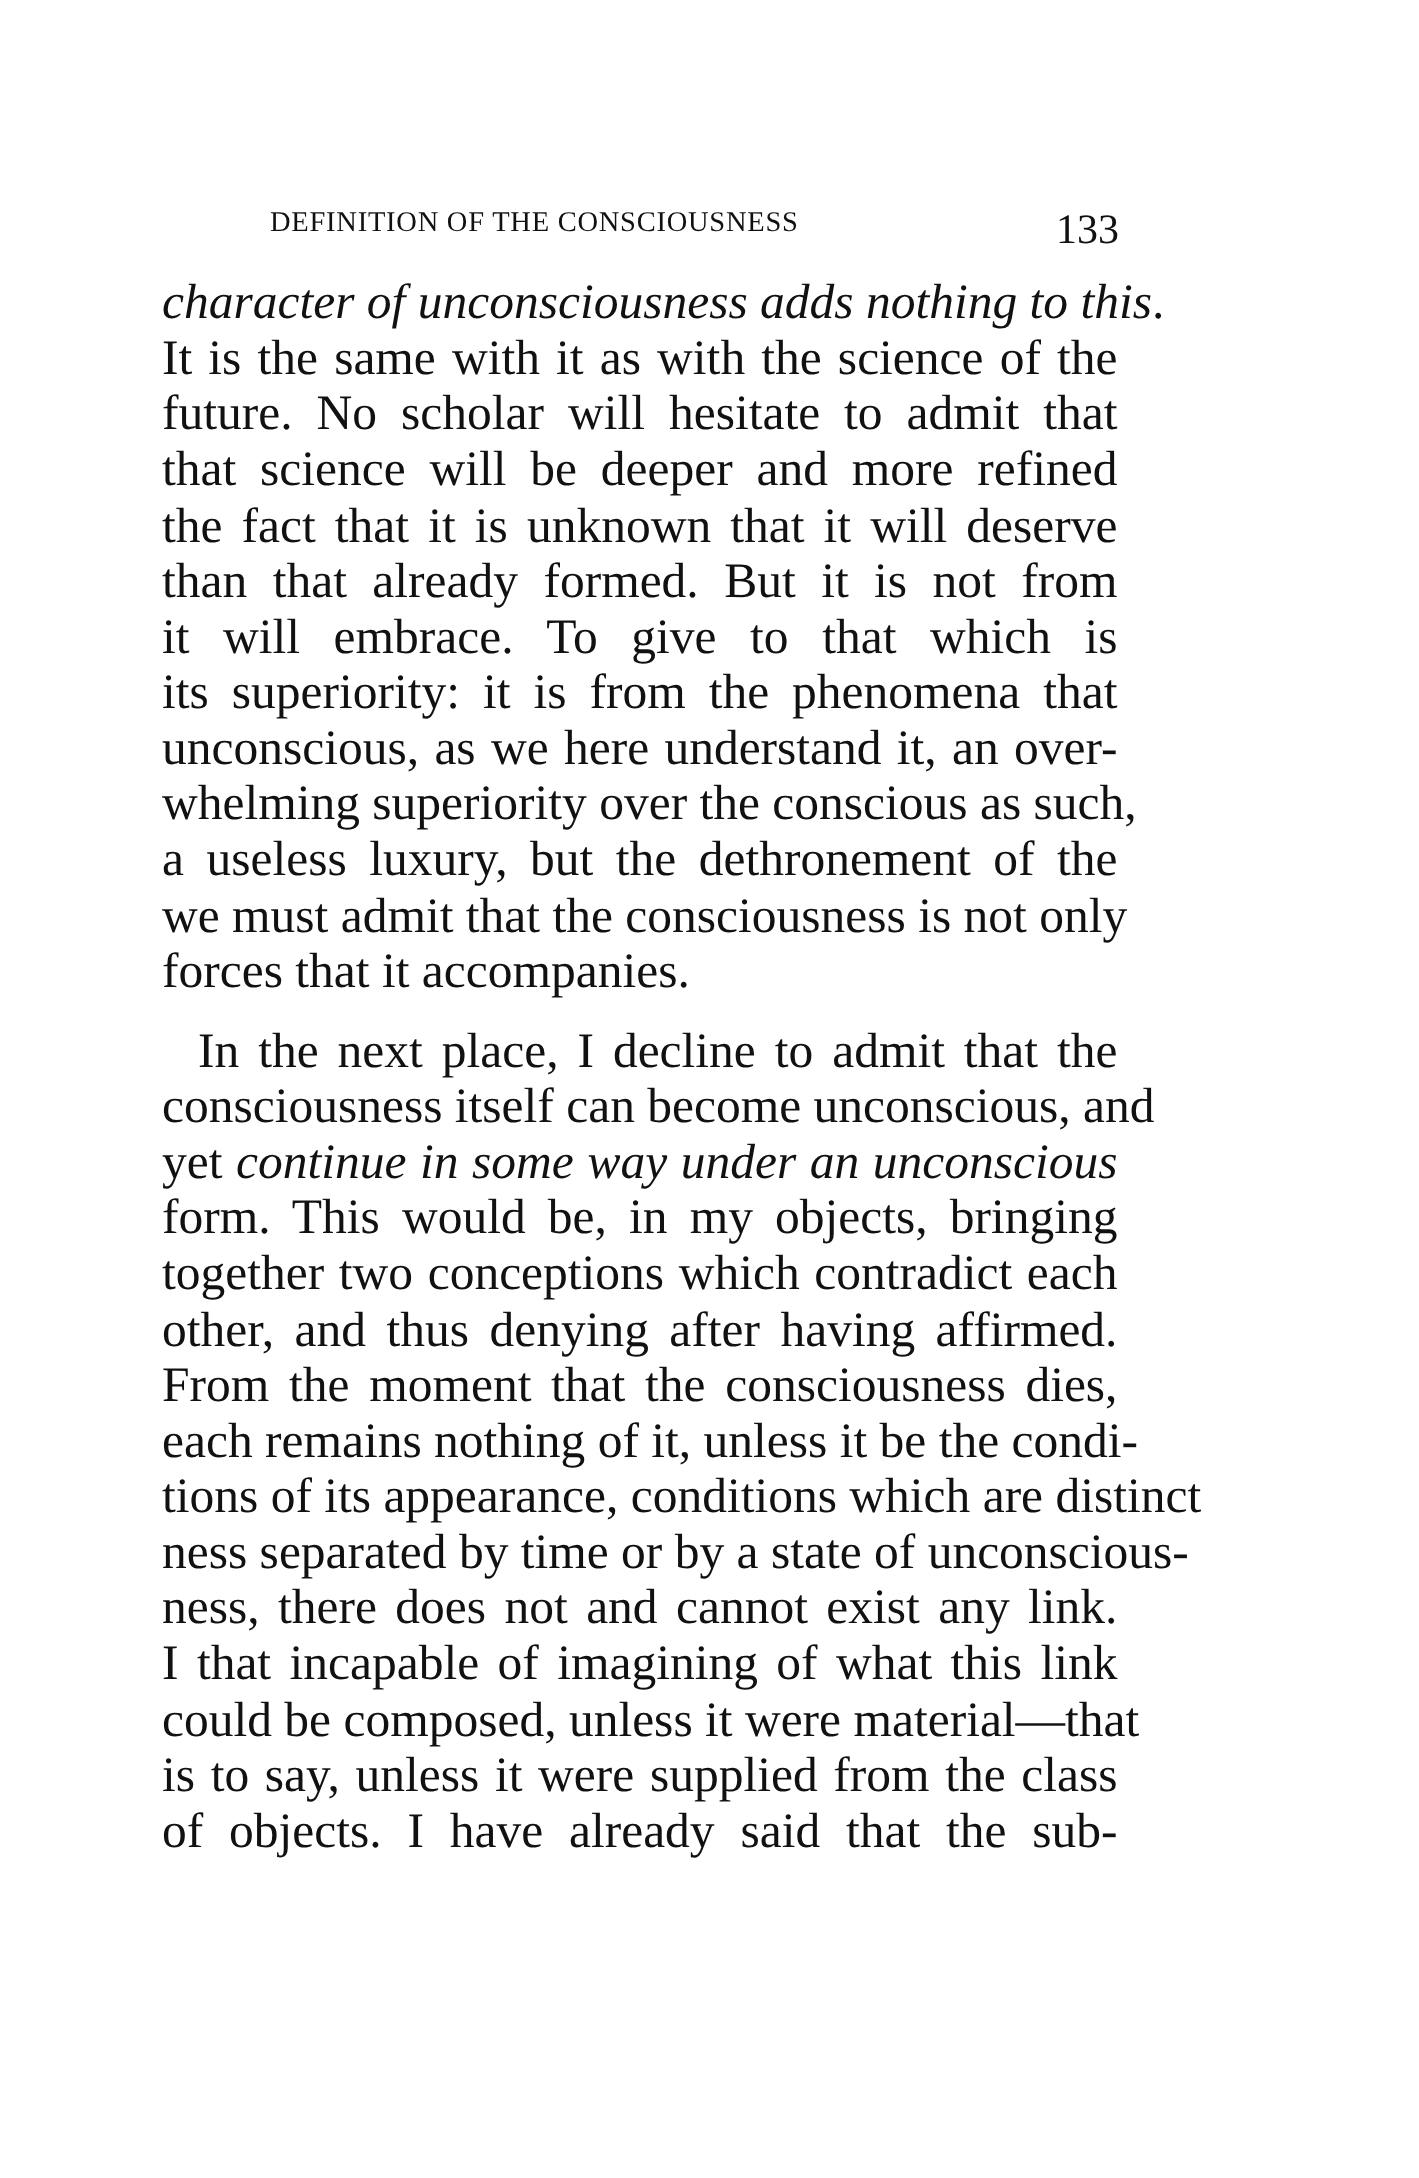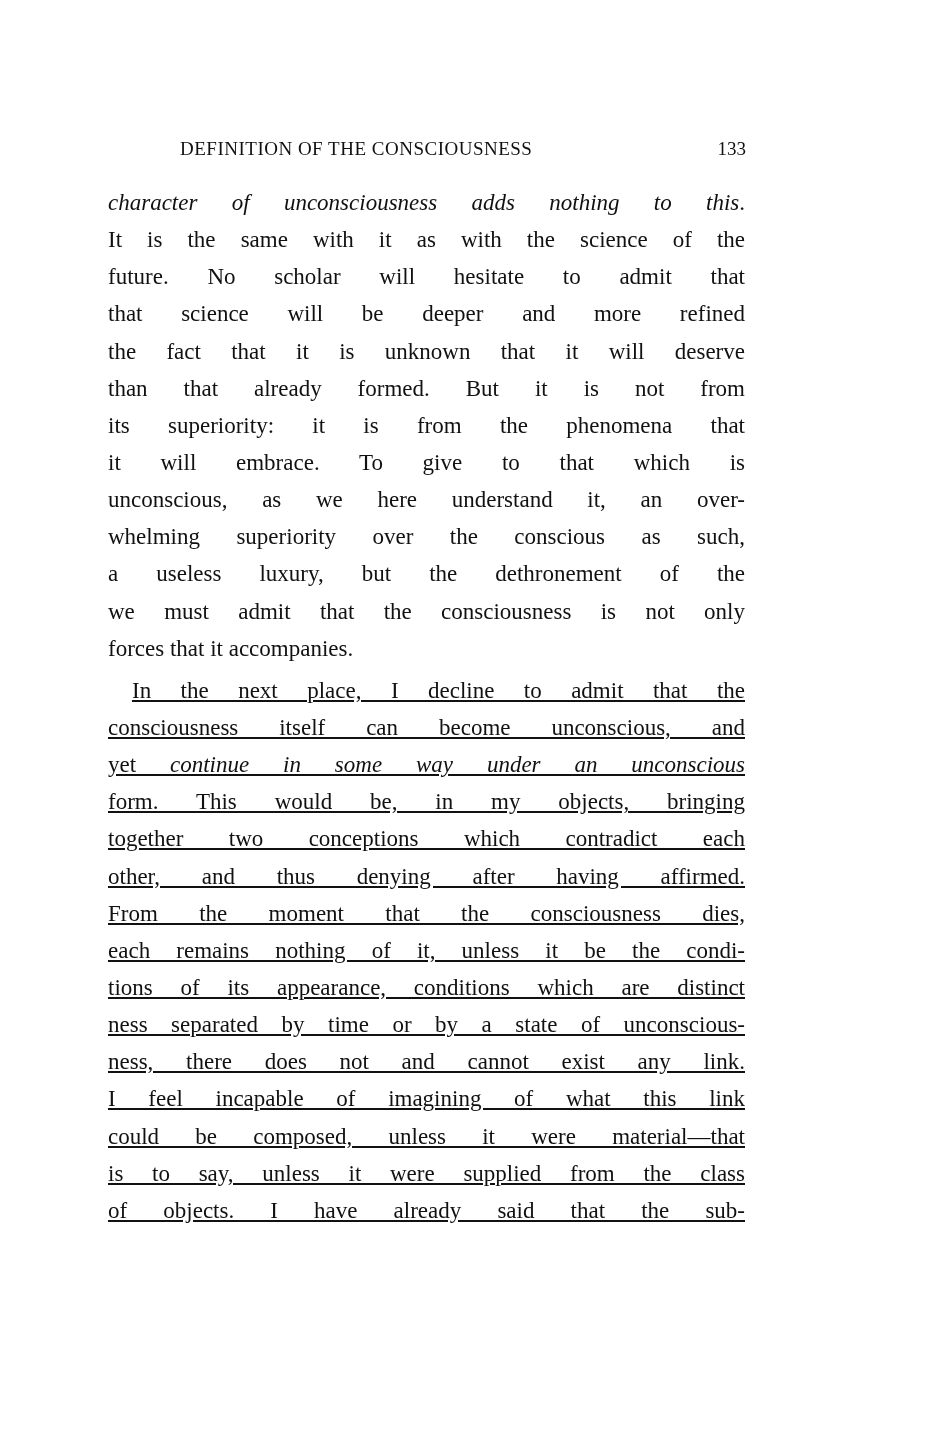--- a/index.html
+++ b/index.html
@@ -1,64 +1,64 @@
 <!DOCTYPE html>
 <html><head>
   <meta charset="utf-8">
   <style>
     html, body { margin: 0; padding: 0; background: #ffffff; }
     body { width: 946px; height: 1452px; position: relative; overflow: hidden;
       font-family: "DejaVu Serif", "Liberation Serif", serif; color: #111; }
     .header { position: absolute; top: 138px; left: 180px; width: 566px; height: 28px; text-align: center; }
     .running-title { position: absolute; left: 0; top: 0; font-size: 19px; letter-spacing: 0.5px;
       font-family: "Liberation Serif", serif; text-transform: uppercase; }
-    .page-number { position: absolute; right: 0; top: 0; font-size: 19px; font-family: "Liberation Serif", serif; }
+    .page-number { position: absolute; right: 0; top: 0; font-size: 28px; font-family: "Liberation Serif", serif; }
     .body-text { position: absolute; left: 108px; top: 184px; width: 637px; }
-    .line { display: block; height: 37.15px; line-height: 37.15px; font-size: 23px;
+    .line { display: block; height: 37.15px; line-height: 37.15px; font-size: 33px;
       font-family: "Liberation Serif", serif; text-align: justify; text-align-last: justify; white-space: nowrap; }
     .line.last { text-align-last: left; }
     .line.indent { padding-left: 24px; }
     .para { margin: 0; }
-    .para + .para { margin-top: 5px; text-decoration: underline; }
+    .para + .para { margin-top: 16px; }
     i { font-style: italic; }
   </style>
 </head>
 <body>
 
 <div class="header">
   <span class="running-title">DEFINITION OF THE CONSCIOUSNESS</span>
   <span class="page-number">133</span>
 </div>
 
 <div class="body-text">
   <div class="para" id="p0">
       <span class="line"><i>character of unconsciousness adds nothing to this</i>.</span>
       <span class="line">It is the same with it as with the science of the</span>
       <span class="line">future.  No scholar will hesitate to admit that</span>
       <span class="line">that science will be deeper and more refined</span>
       <span class="line">the fact that it is unknown that it will deserve</span>
       <span class="line">than that already formed.  But it is not from</span>
+      <span class="line">it will embrace.  To give to that which is</span>
       <span class="line">its superiority: it is from the phenomena that</span>
-      <span class="line">it will embrace.  To give to that which is</span>
       <span class="line">unconscious, as we here understand it, an over-</span>
       <span class="line">whelming superiority over the conscious as such,</span>
       <span class="line">a useless luxury, but the dethronement of the</span>
       <span class="line">we must admit that the consciousness is not only</span>
       <span class="line last">forces that it accompanies.</span>
     </div>
   <div class="para" id="p1">
       <span class="line indent">In the next place, I decline to admit that the</span>
       <span class="line">consciousness itself can become unconscious, and</span>
       <span class="line">yet <i>continue in some way under an unconscious</i></span>
       <span class="line">form.  This would be, in my objects, bringing</span>
       <span class="line">together two conceptions which contradict each</span>
       <span class="line">other, and thus denying after having affirmed.</span>
       <span class="line">From the moment that the consciousness dies,</span>
       <span class="line">each remains nothing of it, unless it be the condi-</span>
       <span class="line">tions of its appearance, conditions which are distinct</span>
       <span class="line">ness separated by time or by a state of unconscious-</span>
       <span class="line">ness, there does not and cannot exist any link.</span>
-      <span class="line">I feel incapable of imagining of what this link</span>
+      <span class="line">I that incapable of imagining of what this link</span>
       <span class="line">could be composed, unless it were material—that</span>
       <span class="line">is to say, unless it were supplied from the class</span>
       <span class="line">of objects.  I have already said that the sub-</span>
     </div>
 </div>
 
 </body></html>

